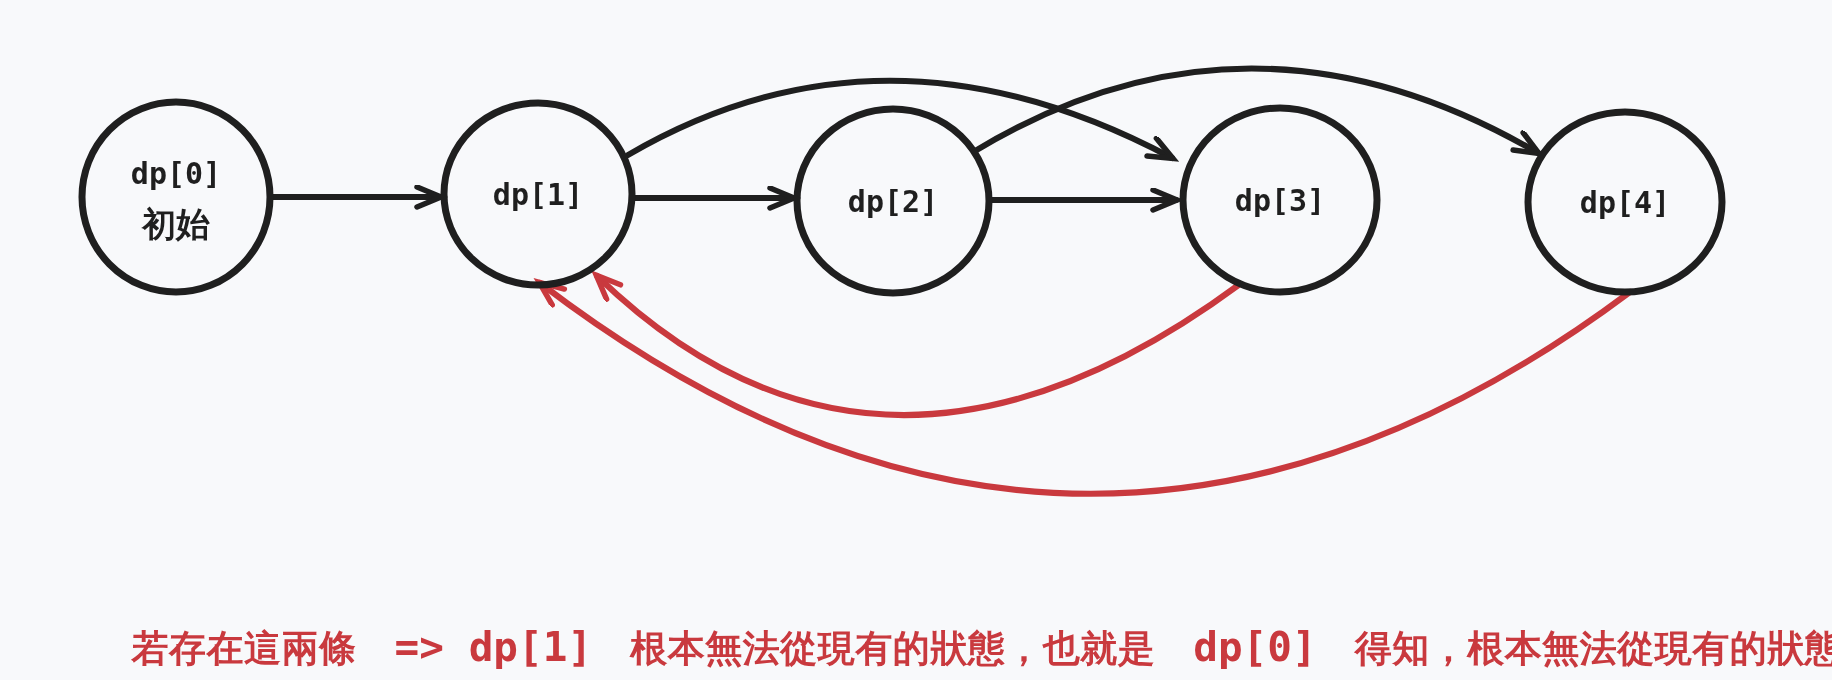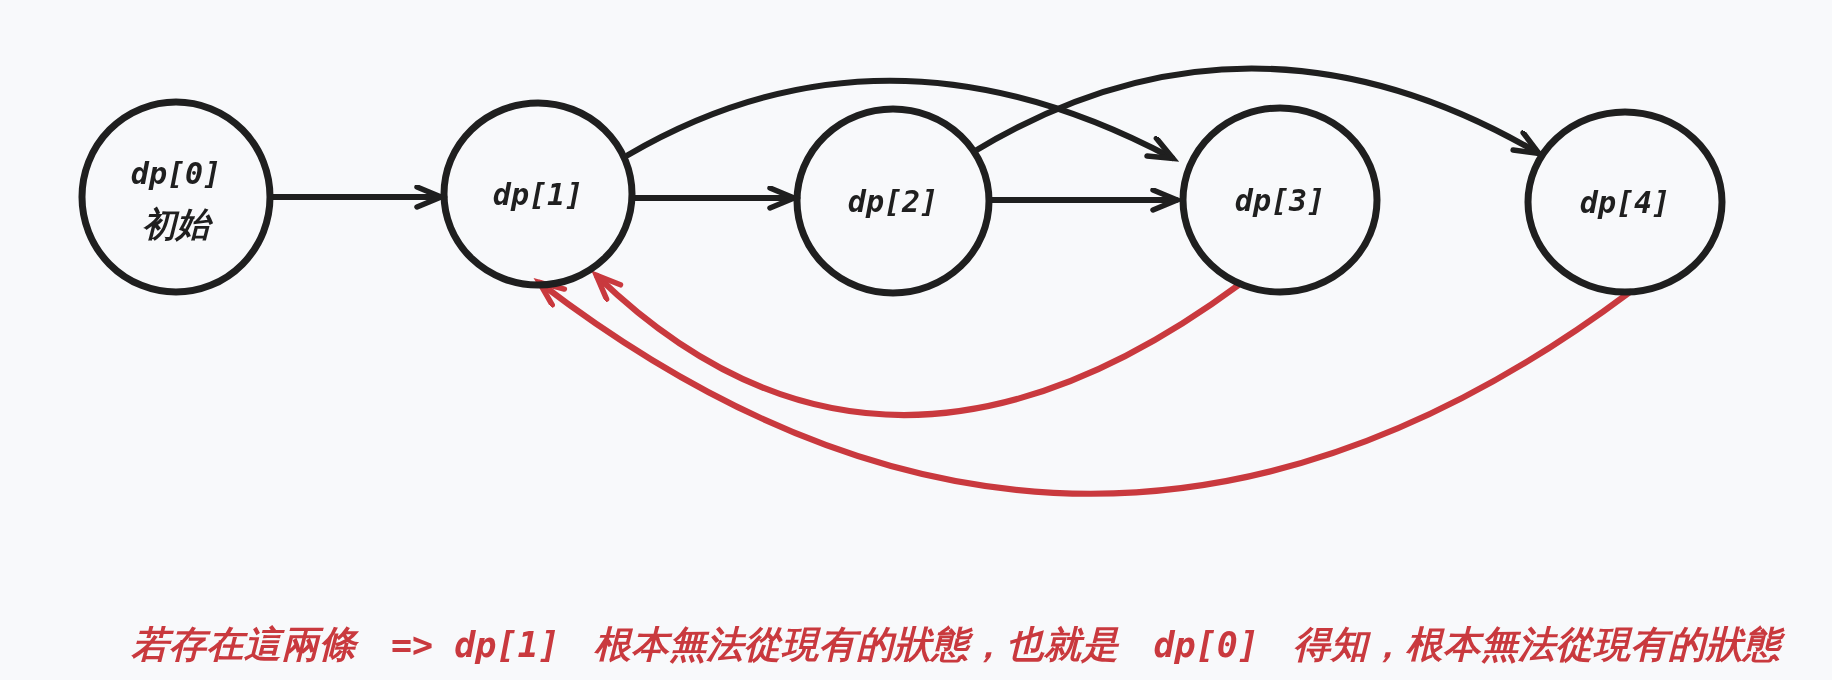--- a/index.html
+++ b/index.html
@@ -2,21 +2,21 @@
 <html style="--background: #f8f9fb; --ink: #1f1f1f; --red: #c9393e;"><head>
 <meta charset="utf-8">
 <style>
   html, body { margin: 0; padding: 0; }
   body {
     width: 1832px; height: 680px;
     background: var(--background, #f8f9fb);
     font-family: "DejaVu Sans", "Liberation Sans", sans-serif;
     overflow: hidden;
   }
-  .stage { position: relative; width: 1688px; height: 680px; font-style: italic; }
+  .stage { position: relative; width: 1688px; height: 680px; }
   svg.diagram { position: absolute; left: 0; top: 0; }
 
   .node-circle { fill: none; stroke: var(--ink, #1f1f1f); stroke-width: 7; }
   .edge  { fill: none; stroke: var(--ink, #1f1f1f); stroke-width: 6; stroke-linecap: round; }
   .edge.red { stroke: var(--red, #c9393e); }
   .head-ink { fill: none; stroke: var(--ink, #1f1f1f); stroke-width: 5.5; stroke-linecap: round; }
   .head-red { fill: none; stroke: var(--red, #c9393e); stroke-width: 5.5; stroke-linecap: round; }
 
   .node-label {
     font-family: "DejaVu Sans Mono", "Liberation Mono", monospace;
@@ -30,21 +30,21 @@
   }
 
   .caption {
     position: absolute; left: 78px; top: 567px;
     white-space: pre; line-height: 1.4;
     color: var(--red, #c9393e);
     font-size: 37px; font-weight: 600; letter-spacing: 0.5px;
   }
   .caption .mono {
     font-family: "DejaVu Sans Mono", "Liberation Mono", monospace;
-    font-weight: bold; font-size: 35px; letter-spacing: 0;
+    font-weight: bold; font-size: 41px; letter-spacing: 0;
   }
 </style>
 </head>
 <body>
 
 <div class="stage">
 
   <svg class="diagram" width="1832" height="680" viewBox="0 0 1832 680">
     <defs>
       <marker id="head-ink" markerUnits="userSpaceOnUse" markerWidth="36" markerHeight="28" refX="27" refY="12" orient="auto">

